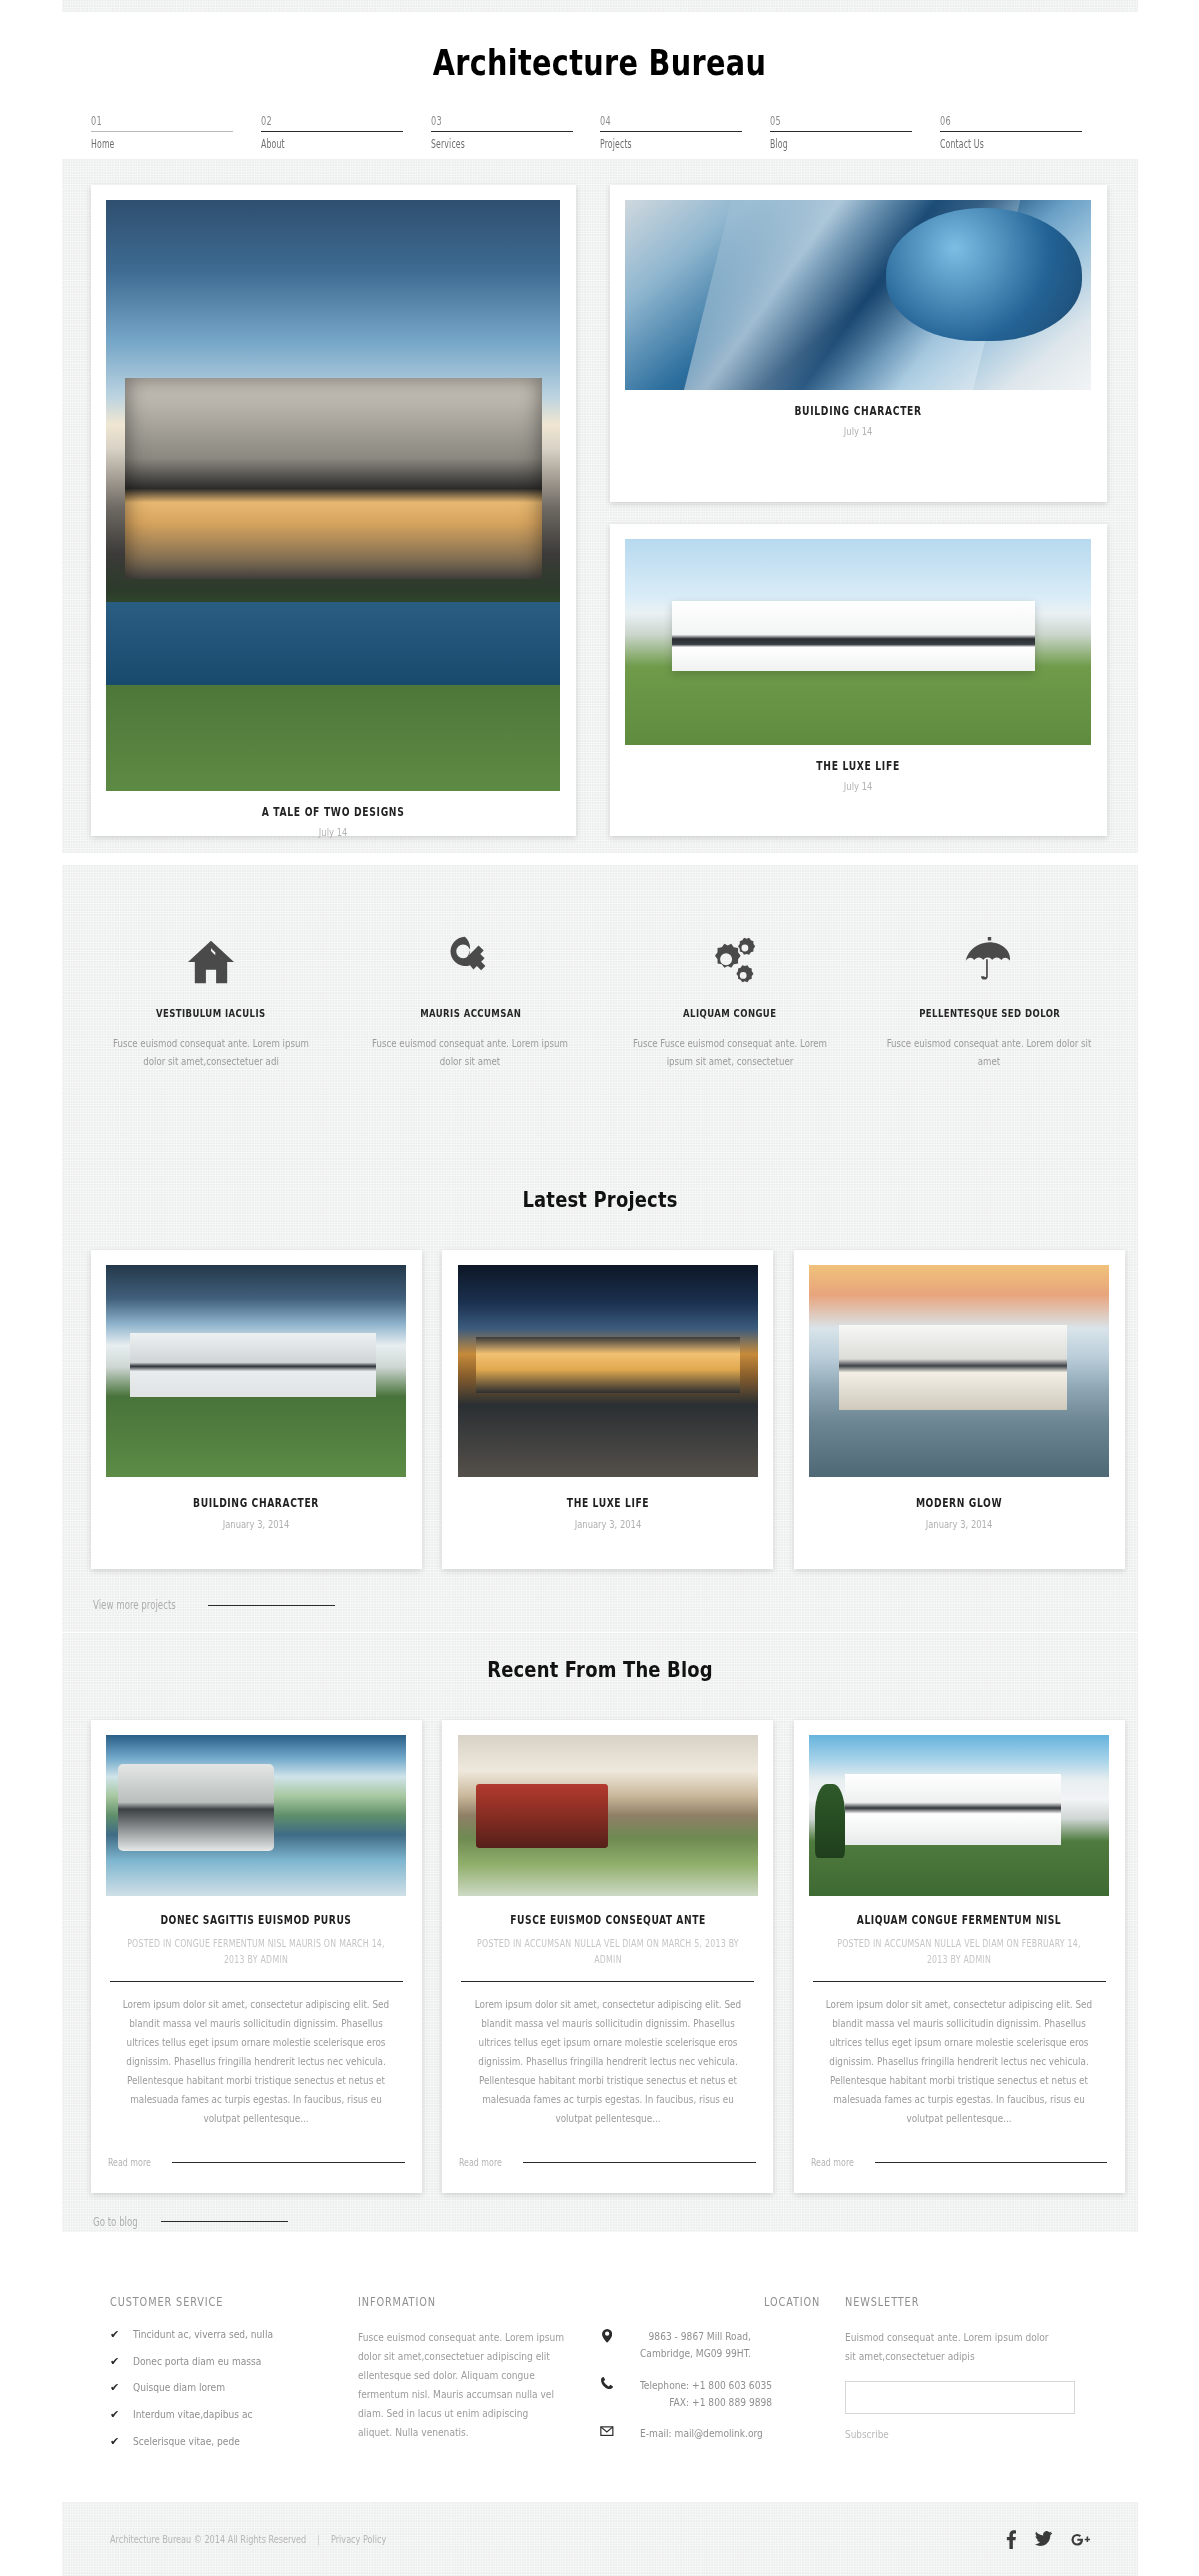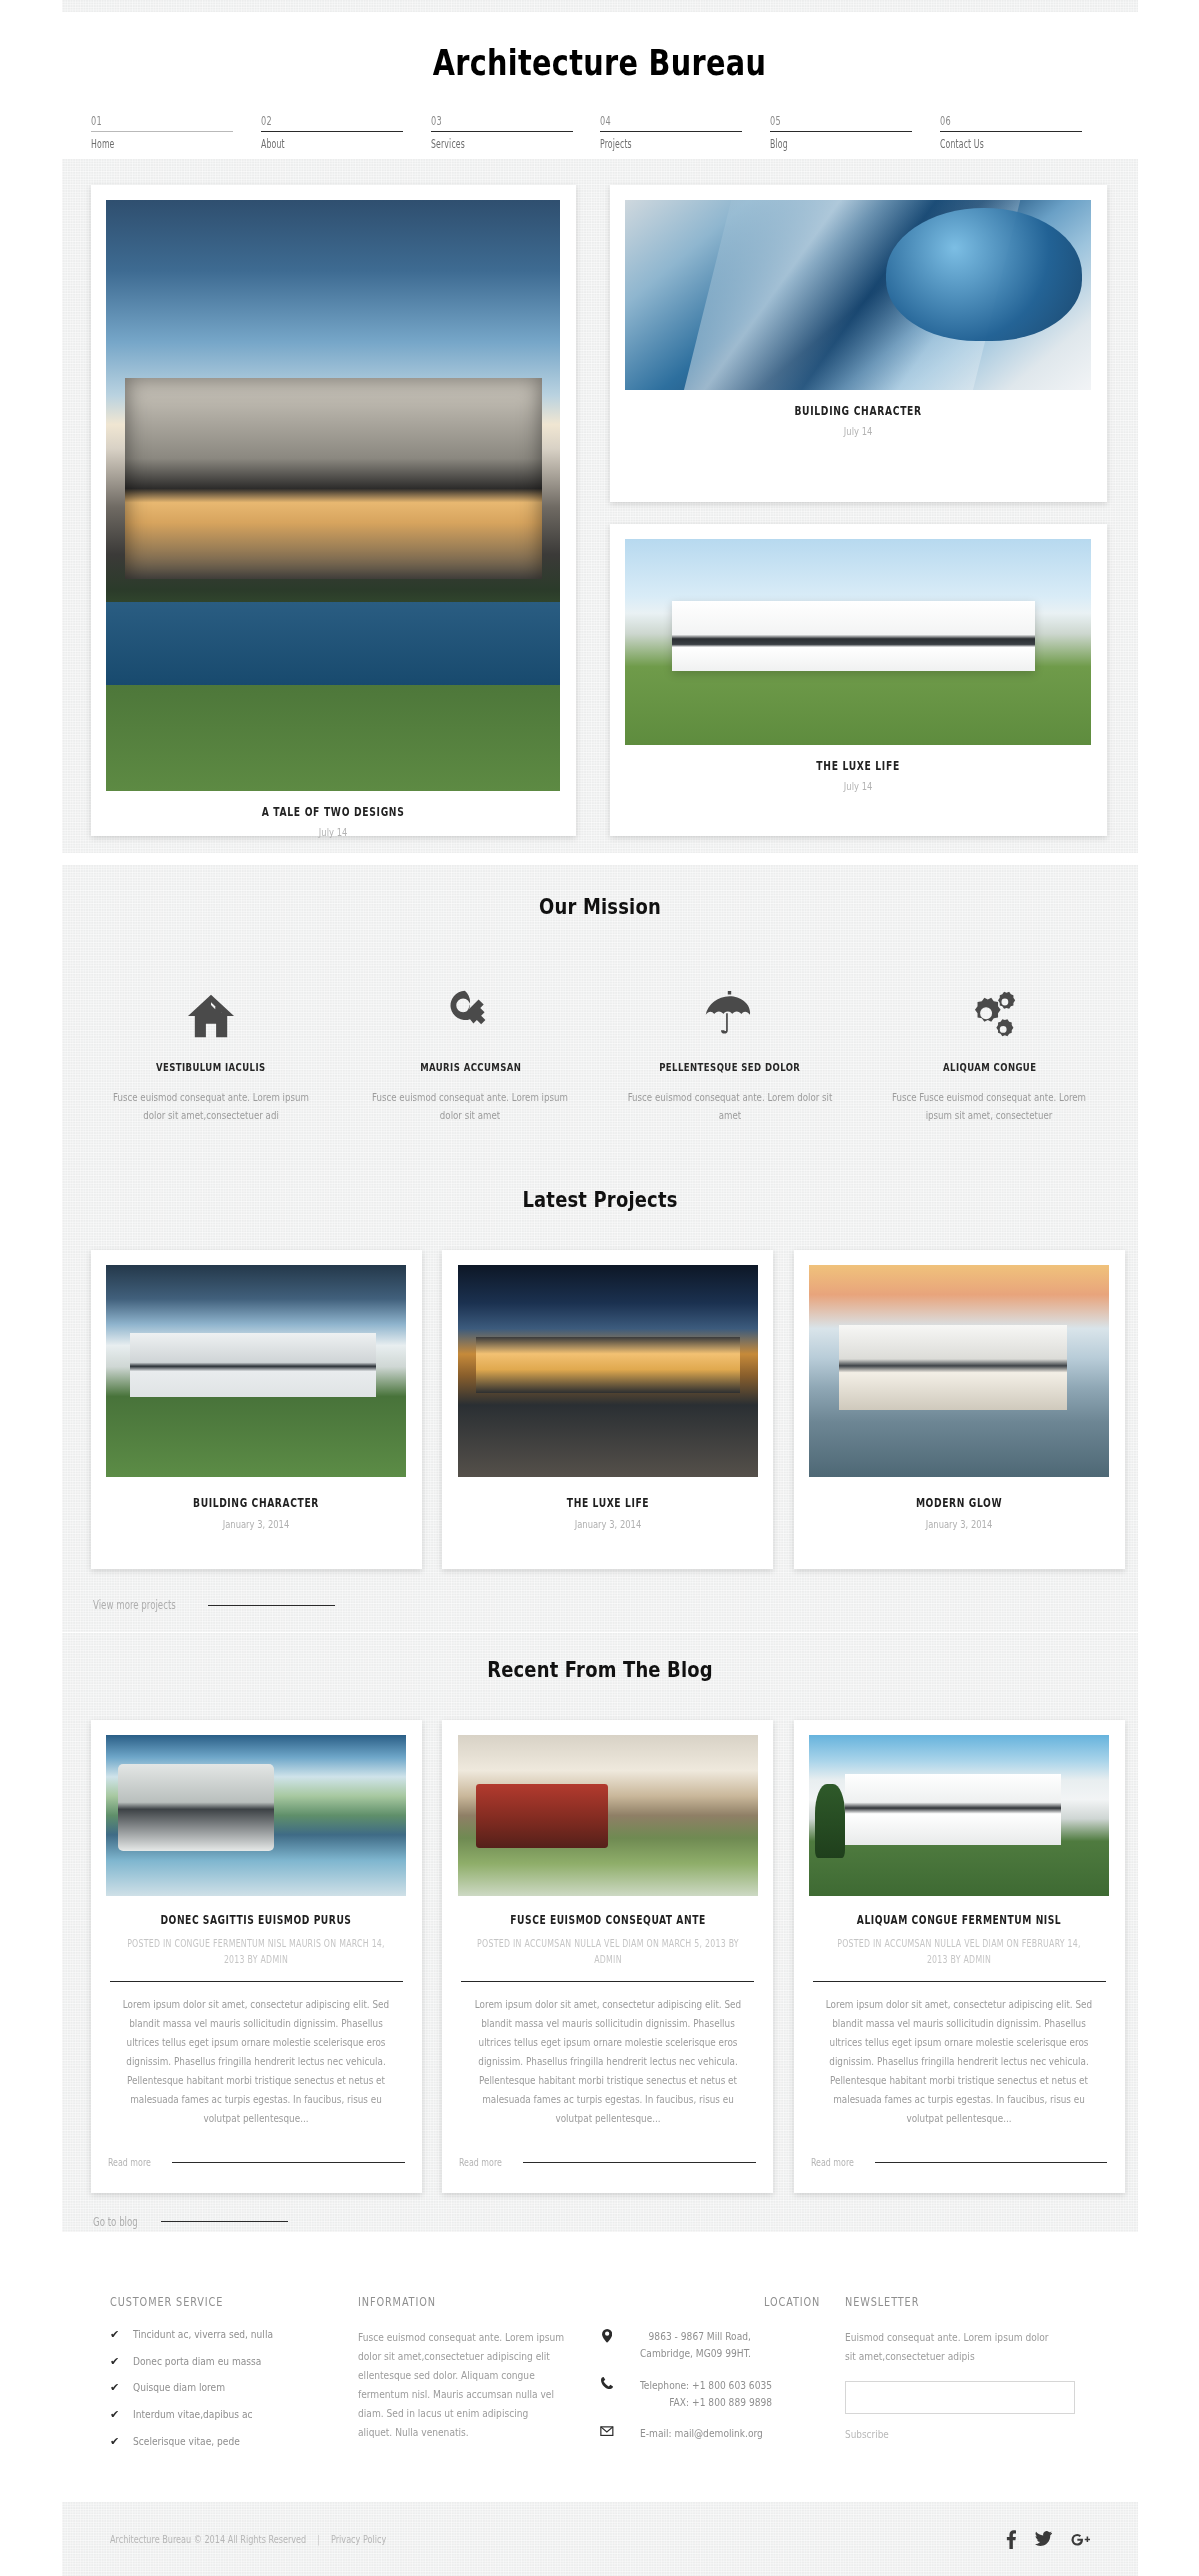--- a/index.html
+++ b/index.html
@@ -327,65 +327,62 @@
 
 <div class="g-card g-br">
   <div class="ph ph-white"></div>
   <div class="g-cap">
     <div class="t">THE LUXE LIFE</div>
     <div class="d">July 14</div>
   </div>
 </div>
 
 <div class="section-grey mission tex">
-  <div style="padding-top:29px;">
-    <div class="sec-title">Our Mission</div>
-  </div>
   <div class="mission-grid">
 
     <div class="mcol">
       <div class="micon">
         <svg width="50" height="46" viewBox="0 0 58 54" fill="currentColor">
             <path d="M29 2 2 27h8v25h13V36h12v16h13V27h8L29 2zm0 9 16 15v-3h-4v-7h-7v3l-5-5v-3z"></path>
           </svg>
       </div>
       <div class="mtitle">VESTIBULUM IACULIS</div>
       <div class="mtext">Fusce euismod consequat ante. Lorem ipsum dolor sit amet,consectetuer adi</div>
     </div>
 
     <div class="mcol">
       <div class="micon">
         <svg width="48" height="50" viewBox="0 0 56 58" fill="currentColor">
             <path d="M22 2a17 17 0 1 0 6 33l4 5 4-4 5 5 5-5-5-5 4-4-5-5 4-4-6-6-16 16A17 17 0 0 0 22 2zm-2 9a8 8 0 1 1 0 16 8 8 0 0 1 0-16z"></path>
           </svg>
       </div>
       <div class="mtitle">MAURIS ACCUMSAN</div>
       <div class="mtext">Fusce euismod consequat ante. Lorem ipsum dolor sit amet</div>
-    </div>
-
-    <div class="mcol">
-      <div class="micon">
-        <svg width="51" height="50" viewBox="0 0 60 58" fill="currentColor">
-            <path d="M28 2h4v4h-4zM30 8C16 8 4 18 2 30c3-4 7-5 10-1 3-4 8-4 11 0 0-1 2-3 5-3s5 2 5 3c3-4 8-4 11 0 3-4 7-3 10 1C56 18 44 8 30 8zm-2 20v20a4 4 0 0 1-8 0h4a1 1 0 0 0 2 0V28z"></path>
-          </svg>
-      </div>
-      <div class="mtitle">PELLENTESQUE SED DOLOR</div>
-      <div class="mtext">Fusce euismod consequat ante. Lorem dolor sit amet</div>
     </div>
 
     <div class="mcol">
       <div class="micon">
         <svg width="53" height="50" viewBox="0 0 62 58" fill="currentColor">
           <path d="M22 14l3-4 4 2 4-2 3 4 5 1v5l3 4-3 4v5l-5 1-3 4-4-2-4 2-3-4-5-1v-5l-3-4 3-4v-5l5-1zm5 7a7 7 0 1 0 0 14 7 7 0 0 0 0-14z"></path>
           <path d="M46 6l2-3 3 1 3-1 2 3 3 1v3l2 3-2 3v3l-3 1-2 3-3-1-3 1-2-3-3-1v-3l-2-3 2-3V7l3-1zm3 5a4 4 0 1 0 0 8 4 4 0 0 0 0-8z"></path>
           <path d="M44 38l2-3 3 1 3-1 2 3 3 1v3l2 3-2 3v3l-3 1-2 3-3-1-3 1-2-3-3-1v-3l-2-3 2-3v-3l3-1zm3 5a4 4 0 1 0 0 8 4 4 0 0 0 0-8z"></path>
         </svg>
       </div>
       <div class="mtitle">ALIQUAM CONGUE</div>
       <div class="mtext">Fusce Fusce euismod consequat ante. Lorem ipsum sit amet, consectetuer</div>
+    </div>
+
+    <div class="mcol">
+      <div class="micon">
+        <svg width="51" height="50" viewBox="0 0 60 58" fill="currentColor">
+            <path d="M28 2h4v4h-4zM30 8C16 8 4 18 2 30c3-4 7-5 10-1 3-4 8-4 11 0 0-1 2-3 5-3s5 2 5 3c3-4 8-4 11 0 3-4 7-3 10 1C56 18 44 8 30 8zm-2 20v20a4 4 0 0 1-8 0h4a1 1 0 0 0 2 0V28z"></path>
+          </svg>
+      </div>
+      <div class="mtitle">PELLENTESQUE SED DOLOR</div>
+      <div class="mtext">Fusce euismod consequat ante. Lorem dolor sit amet</div>
     </div>
 
   </div>
 </div>
 
 <div class="section-grey projects tex">
   <div style="padding-top:24px;">
     <div class="sec-title">Latest Projects</div>
   </div>
   <div class="p-grid">

